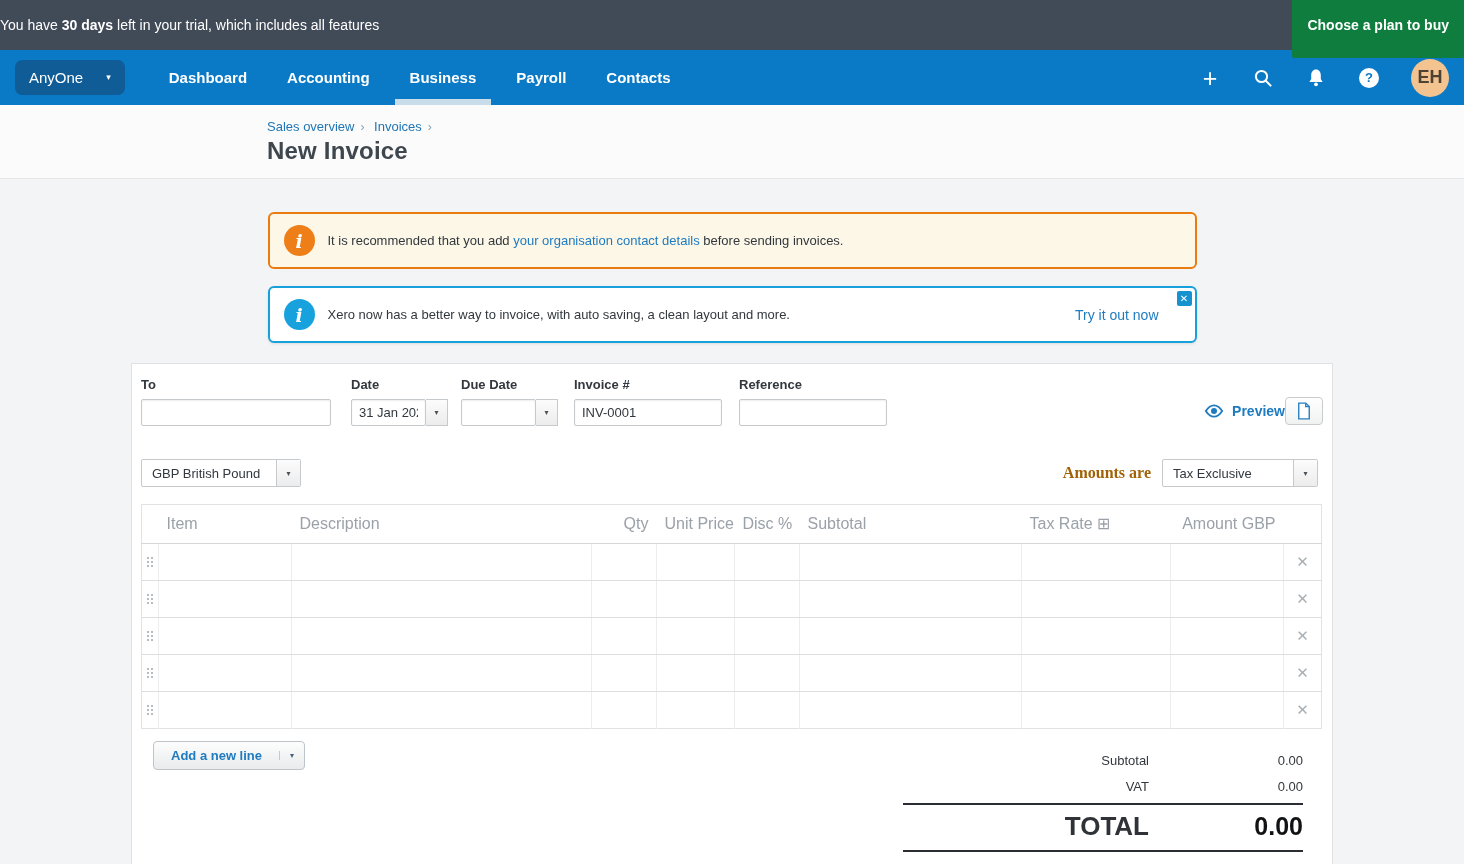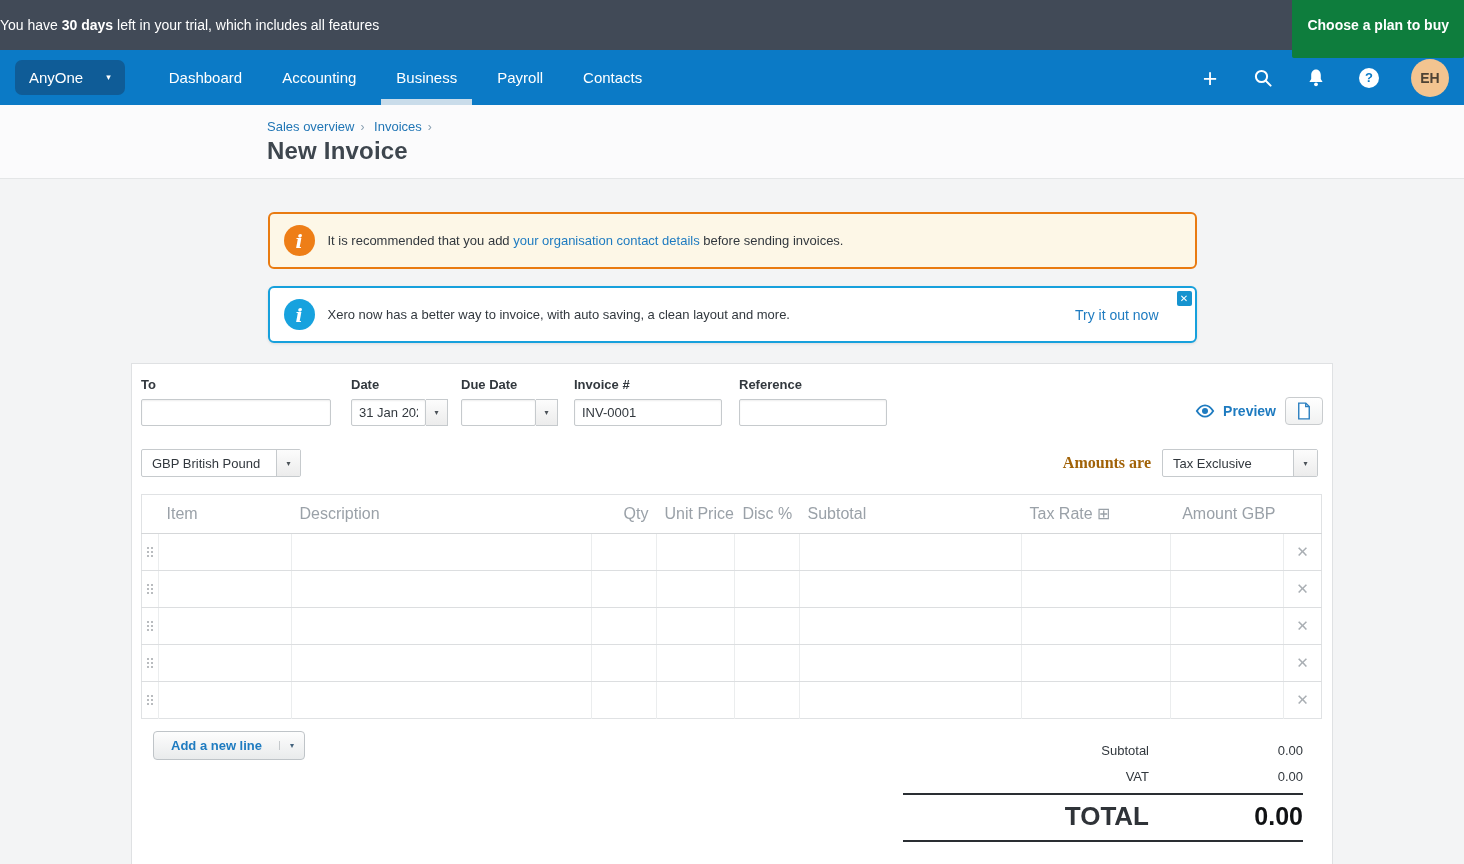--- a/index.html
+++ b/index.html
@@ -12,30 +12,30 @@
   .trial-text b { font-weight: bold; }
   .plan-btn { background: #0e7d3d; color: #fff; border: none; border-radius: 2px; font-family: inherit;
               font-size: 14px; font-weight: bold; padding: 25px 15px; cursor: pointer; }
 
   
   .navbar { height: 55px; background: #0b7ac6; display: flex; align-items: center; padding: 0 15px; }
   .org-menu { background: #0f5c97; color: #fff; font-size: 15px; padding: 9px 14px; border-radius: 7px;
               display: flex; align-items: center; gap: 23px; cursor: pointer; margin-right: 24px; }
   .caret { font-size: 9px; line-height: 1; }
   .nav-items { display: flex; height: 55px; }
-  .nav-item { color: #fff; font-size: 15px; font-weight: normal; line-height: 55px; padding: 0 13px;
+  .nav-item { color: #fff; font-size: 15px; font-weight: bold; line-height: 55px; padding: 0 13px;
               margin: 0 7px; text-decoration: none; position: relative; }
   .nav-item.active::after { content: ""; position: absolute; left: -2px; right: -2px; bottom: 0; height: 6px; background: #c9dcea; }
   .nav-right { margin-left: auto; display: flex; align-items: center; gap: 31px; }
   .nav-ic { width: 22px; height: 22px; display: flex; align-items: center; justify-content: center; cursor: pointer; }
   .plus-ic { color: #fff; font-size: 25px; font-weight: normal; line-height: 20px; }
   .help-circle { width: 20px; height: 20px; border-radius: 50%; background: #fff; color: #0b7ac6;
                  font-size: 13px; font-weight: bold; display: flex; align-items: center; justify-content: center; }
   .avatar { width: 38px; height: 38px; border-radius: 50%; background: #f3c490; color: #4e4234;
-            font-size: 14px; font-weight: bold; display: flex; align-items: center; justify-content: center; cursor: pointer; }
+            font-size: 18px; font-weight: bold; display: flex; align-items: center; justify-content: center; cursor: pointer; }
 
   
   .page-header { background: #fbfbfc; border-bottom: 1px solid #e4e6e7; padding: 14px 0 13px 267px; }
   .breadcrumb { font-size: 13px; color: #7b96ab; }
   .breadcrumb a { color: #2176b5; text-decoration: none; margin-right: 6px; cursor: pointer; }
   .breadcrumb .sep { margin-right: 6px; color: #8aa0b2; font-size: 12px; }
   .page-title { font-size: 24px; font-weight: bold; color: #3e464e; margin-top: 3px; letter-spacing: 0.2px; }
 
   
   .banner { width: 929px; margin: 0 auto; border-radius: 6px; display: flex; align-items: center; padding: 0 14px; }
@@ -65,27 +65,27 @@
   .arrow-btn { width: 22px; height: 27px; background: linear-gradient(#fcfcfc, #ececec); border: 1px solid #c6cacd;
                border-left: none; display: flex; align-items: center; justify-content: center; font-size: 8px;
                color: #4b5258; cursor: pointer; }
   .f-to { width: 190px; margin-right: 20px; }
   .f-date { width: 97px; margin-right: 13px; }
   .f-date .tinput, .f-due .tinput { width: 75px; }
   .f-due { width: 97px; margin-right: 16px; }
   .f-inv { width: 148px; margin-right: 17px; }
   .f-ref { width: 148px; }
 
-  .preview-wrap { margin-left: auto; display: flex; gap: 9px; padding-bottom: 1px; }
+  .preview-wrap { margin-left: auto; display: flex; padding-bottom: 1px; }
   .preview-link { display: flex; align-items: center; gap: 8px; color: #1e7bc0; font-size: 14px; font-weight: bold;
                   text-decoration: none; cursor: pointer; }
   .doc-btn { width: 38px; height: 28px; border: 1px solid #c9ccce; border-radius: 4px;
              background: linear-gradient(#ffffff, #f0f1f1); display: flex; align-items: center; justify-content: center; cursor: pointer; }
 
-  .currency-row { margin-top: 23px; display: flex; align-items: flex-end; justify-content: space-between; }
+  .currency-row { margin-top: 33px; display: flex; align-items: flex-end; justify-content: space-between; }
   .select-box { display: flex; align-items: stretch; border: 1px solid #c6cacd; border-radius: 2px; background: #fff;
                 height: 28px; cursor: pointer; }
   .select-text { padding: 0 10px; font-size: 13px; color: #32383e; display: flex; align-items: center; flex: 1; }
   .select-arrow { width: 24px; background: linear-gradient(#fcfcfc, #ececec); border-left: 1px solid #c6cacd;
                   display: flex; align-items: center; justify-content: center; font-size: 8px; color: #4b5258; }
   .sel-currency { width: 160px; }
   .sel-amounts { width: 156px; }
   .amounts-wrap { display: flex; align-items: center; gap: 11px; margin-right: 5px; }
   .amounts-wrap > span { font-size: 16px; font-weight: bold; color: #a16207; font-family: Liberation Serif, serif; }
 

